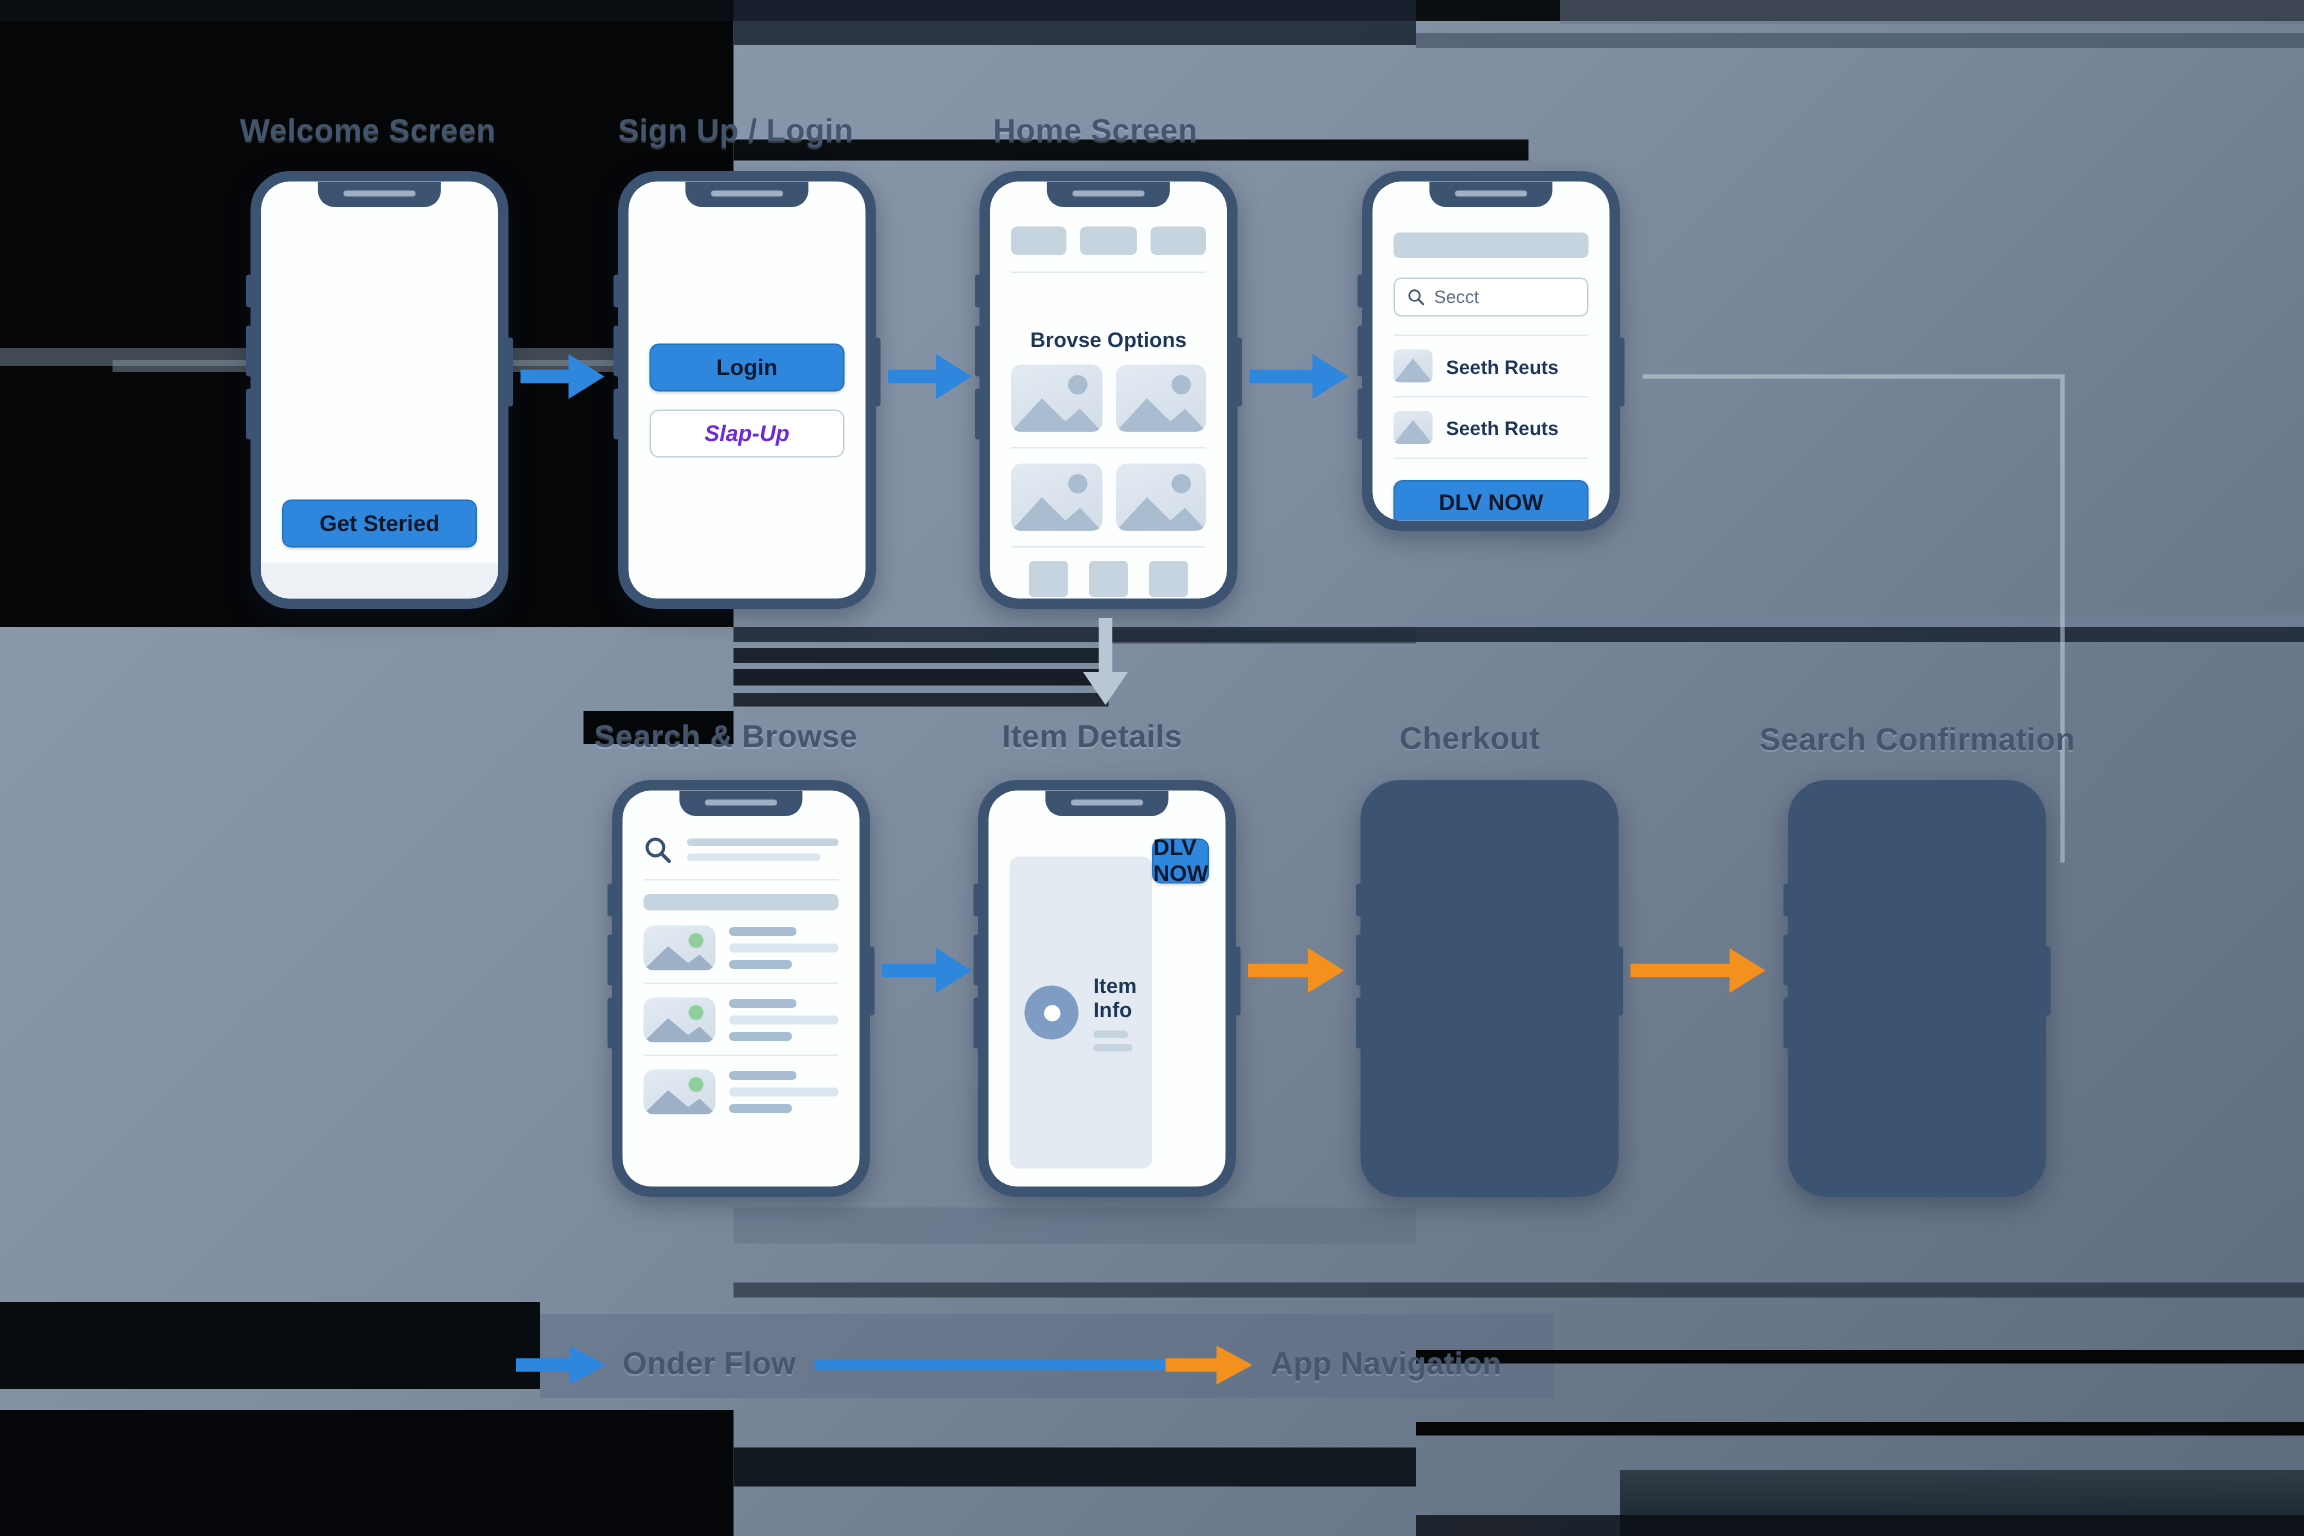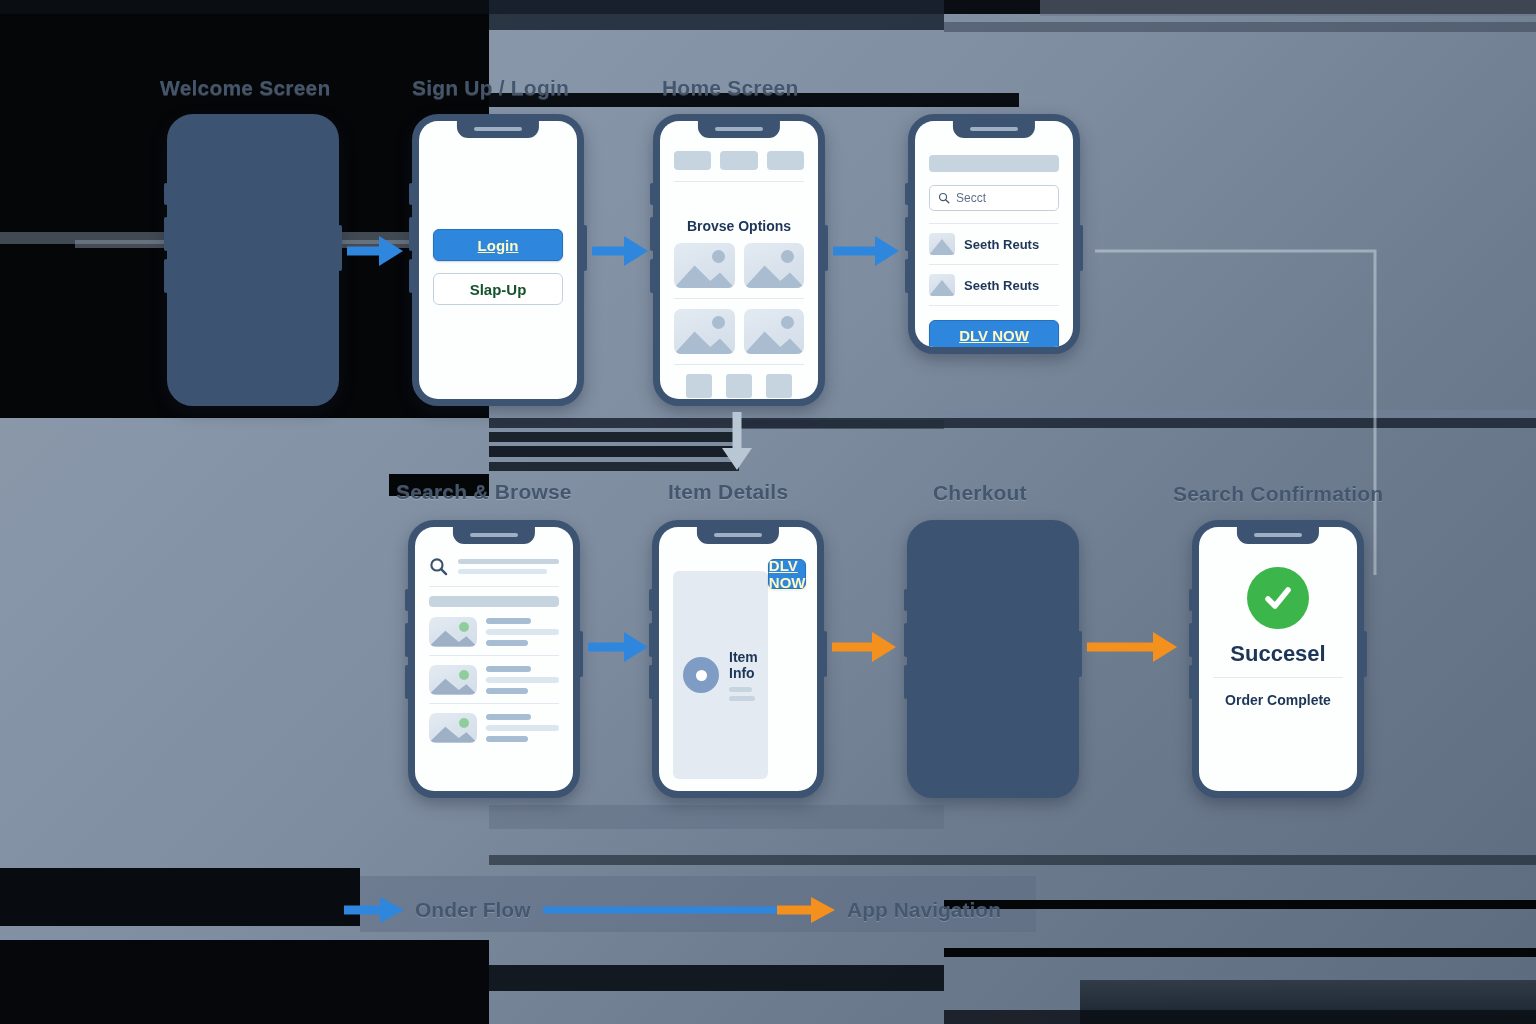--- a/index.html
+++ b/index.html
@@ -70,30 +70,29 @@
 
   .inner { position: absolute; inset: 0; padding: 26px 14px 12px; }
 
   
   .bar       { background: #c6d4e0; border-radius: 4px; }
   .barlight  { background: #dce6ef; border-radius: 4px; }
   .rule      { background: #e2e9f0; height: 1px; width: 100%; }
   .chip      { background: #c6d4e0; border-radius: 3px; }
 
   .btn-primary {
-    background: #2f86dd; color: #fef9c3; font-weight: 700;
+    background: #2f86dd; color: #0f172a; font-weight: 700;
     border-radius: 6px; display: flex; align-items: center;
     justify-content: center; border: 1px solid #2272c0;
     box-shadow: 0 1px 2px rgba(0,0,0,.18);
-    text-decoration: underline;
   }
   .btn-outline {
-    background: #fff; color: #14532d; font-weight: 700;
+    background: #fff; color: #6d28d9; font-weight: 700;
     border-radius: 6px; display: flex; align-items: center;
-    justify-content: center; border: 1px solid #c3d1de;
+    justify-content: center; border: 1px solid #c3d1de; font-style: italic;
   }
   .btn-orange {
     background: #f4901e; border: 1px solid #dd7d10;
     border-radius: 6px; display: flex; align-items: center;
     justify-content: center; box-shadow: 0 1px 2px rgba(0,0,0,.18);
   }
   .screen-head { font-weight: 700; color: #1d3557; text-align: center; }
 
   
   .thumb {
@@ -158,20 +157,28 @@
 
   <div class="stage-label" style="left:160px;top:76px;">Welcome Screen</div>
   <div class="stage-label" style="left:412px;top:76px;">Sign Up / Login</div>
   <div class="stage-label" style="left:662px;top:76px;">Home Screen</div>
 
   <div class="phone" style="left:167px;top:114px;width:172px;height:292px;">
     <div class="sidebtn l1"></div>
       <div class="sidebtn l2"></div>
       <div class="sidebtn l3"></div>
       <div class="sidebtn r1"></div>
+    <div class="screen">
+      <div class="notch"></div>
+      <div class="speaker"></div>
+      <div class="inner" style="display:flex;flex-direction:column;justify-content:flex-end;padding-bottom:34px;">
+        <div class="btn-primary" style="height:32px;font-size:15px;">Get Steried</div>
+      </div>
+      <div style="position:absolute;bottom:0;left:0;right:0;height:24px;background:#eef2f6;"></div>
+    </div>
   </div>
 
   <div class="phone" style="left:412px;top:114px;width:172px;height:292px;">
     <div class="sidebtn l1"></div>
       <div class="sidebtn l2"></div>
       <div class="sidebtn l3"></div>
       <div class="sidebtn r1"></div>
     <div class="screen">
       <div class="notch"></div>
       <div class="speaker"></div>
@@ -407,34 +414,20 @@
       <div class="sidebtn l2"></div>
       <div class="sidebtn l3"></div>
       <div class="sidebtn r1"></div>
   </div>
 
   <div class="phone" style="left:1192px;top:520px;width:172px;height:278px;">
     <div class="sidebtn l1"></div>
       <div class="sidebtn l2"></div>
       <div class="sidebtn l3"></div>
       <div class="sidebtn r1"></div>
-    <div class="screen">
-      <div class="notch"></div>
-      <div class="speaker"></div>
-      <div class="inner" style="padding-top:40px;display:flex;flex-direction:column;align-items:center;">
-        <div style="width:62px;height:62px;border-radius:50%;background:#3cb54a;display:flex;align-items:center;justify-content:center;">
-          <svg width="38" height="38" viewBox="0 0 38 38">
-            <polyline points="9,20 16,27 29,11" fill="none" stroke="#ffffff" stroke-width="5.5" stroke-linecap="round" stroke-linejoin="round"></polyline>
-          </svg>
-        </div>
-        <div style="margin-top:12px;font-size:22px;font-weight:700;color:#1d3557;">Succesel</div>
-        <div class="rule" style="margin:10px 0 14px;"></div>
-        <div style="font-size:14px;font-weight:700;color:#1d3557;">Order Complete</div>
-      </div>
-    </div>
   </div>
 
   <svg class="arrow" style="left:586px;top:624px;" width="66" height="46" viewBox="0 0 66 46">
     <path d="M2 23 L40 23" stroke="#2f86dd" stroke-width="9"></path>
     <polygon points="38,8 62,23 38,38" fill="#2f86dd"></polygon>
   </svg>
   <svg class="arrow" style="left:830px;top:624px;" width="70" height="46" viewBox="0 0 70 46">
     <path d="M2 23 L44 23" stroke="#f4901e" stroke-width="9"></path>
     <polygon points="42,8 66,23 42,38" fill="#f4901e"></polygon>
   </svg>

